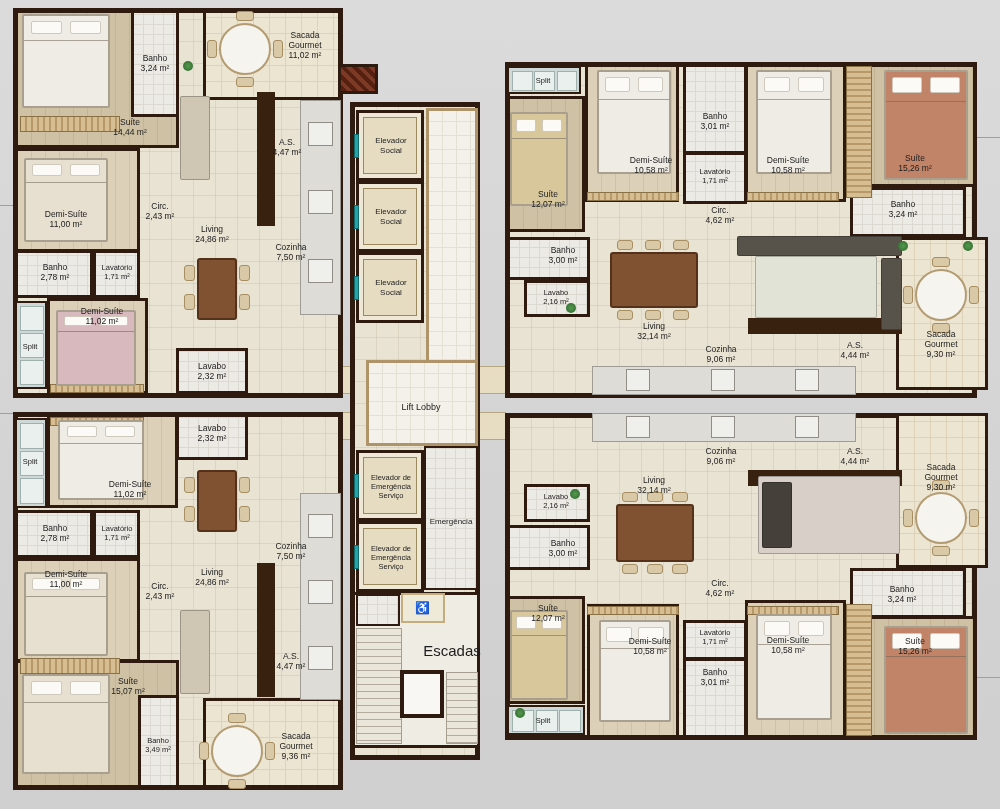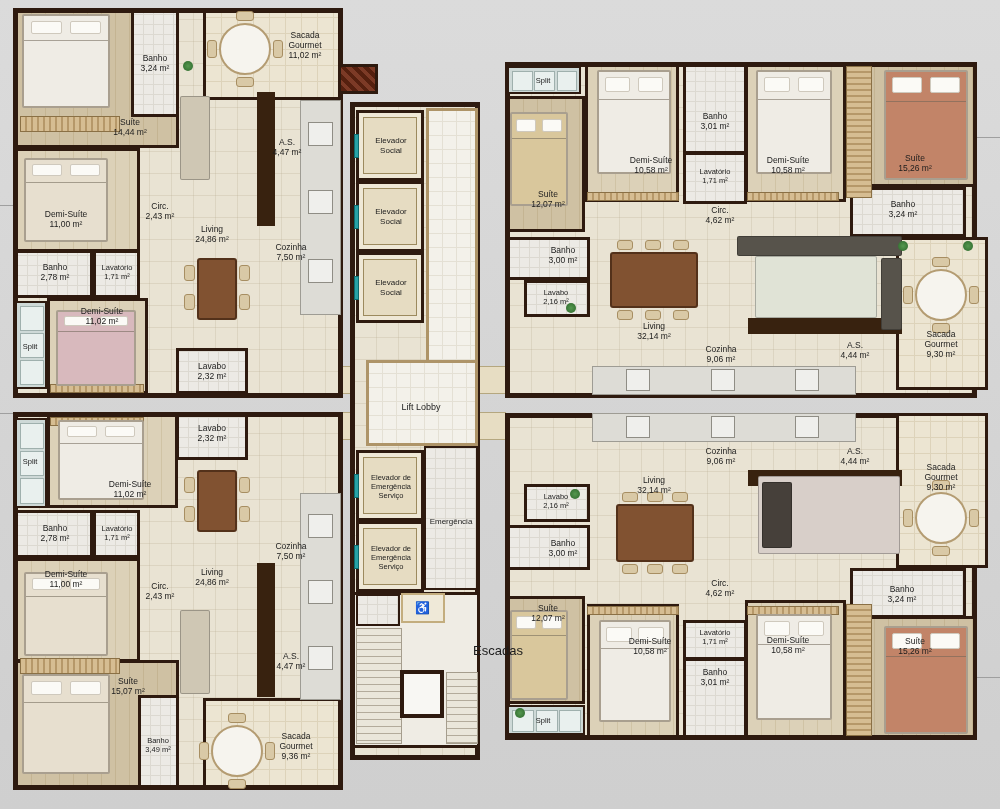--- a/index.html
+++ b/index.html
@@ -423,14 +423,14 @@
     <div class="abs lb" style="left: 391px; top: 288px; font-size: 8px;">Elevador
 Social</div>
     <div class="abs lb" style="left: 421px; top: 407px; font-size: 9px;">Lift Lobby</div>
     <div class="abs lb" style="left: 391px; top: 486px; font-size: 7.5px;">Elevador de
 Emergência
 Serviço</div>
     <div class="abs lb" style="left: 391px; top: 557px; font-size: 7.5px;">Elevador de
 Emergência
 Serviço</div>
     <div class="abs lb" style="left: 451px; top: 522px; font-size: 8px;">Emergência</div>
-    <div class="abs lb" style="left: 452px; top: 651px; font-size: 13px; margin-left: 46px;">Escadas</div>
+    <div class="abs lb" style="left: 452px; top: 651px; font-size: 15px;">Escadas</div>
   </div>
 
 </body></html>

